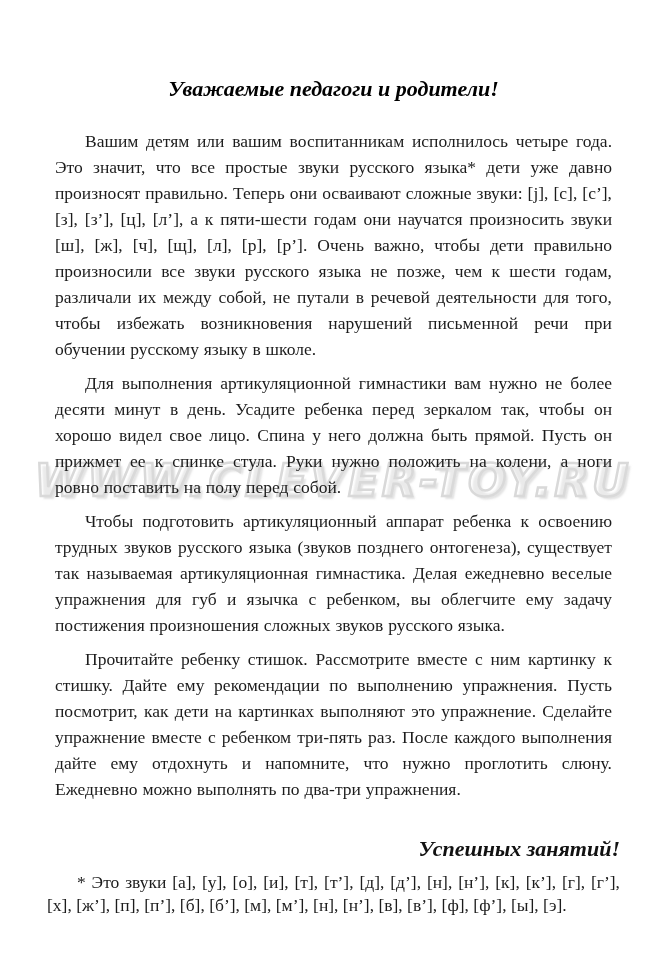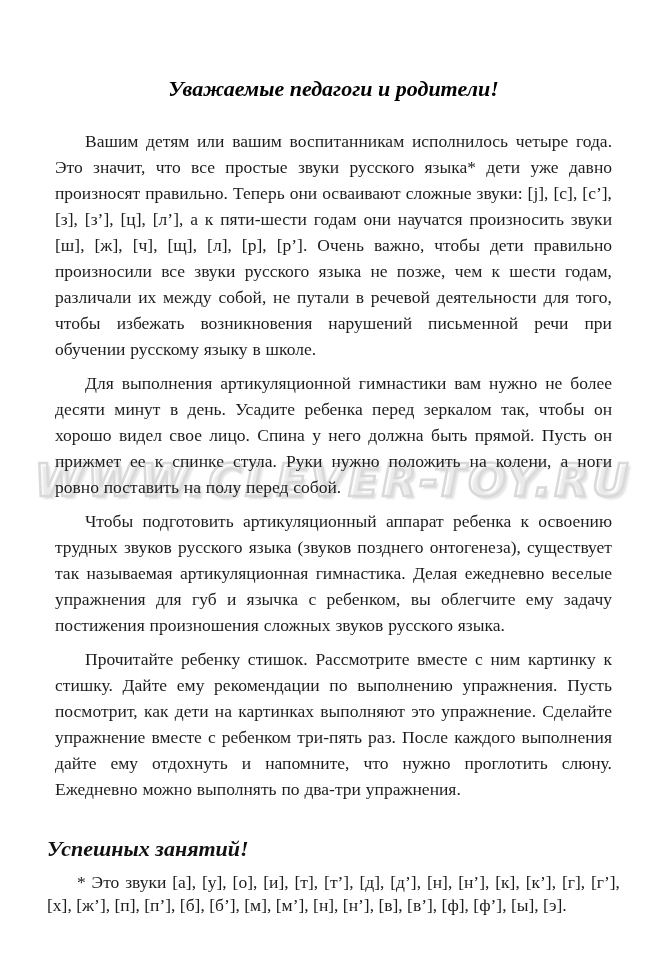--- a/index.html
+++ b/index.html
@@ -56,21 +56,21 @@
     line-height: 26px;
     text-align: justify;
     text-indent: 30px;
     word-spacing: 0.5px;
   }
   .closing {
     margin-top: 34px;
     font-size: 22px;
     font-style: italic;
     font-weight: bold;
-    text-align: left;
+    text-align: right;
     color: #111111;
   }
   .footnote {
     position: absolute;
     left: 47px;
     top: 871px;
     width: 573px;
     font-size: 17.5px;
     line-height: 23px;
     text-align: justify;

